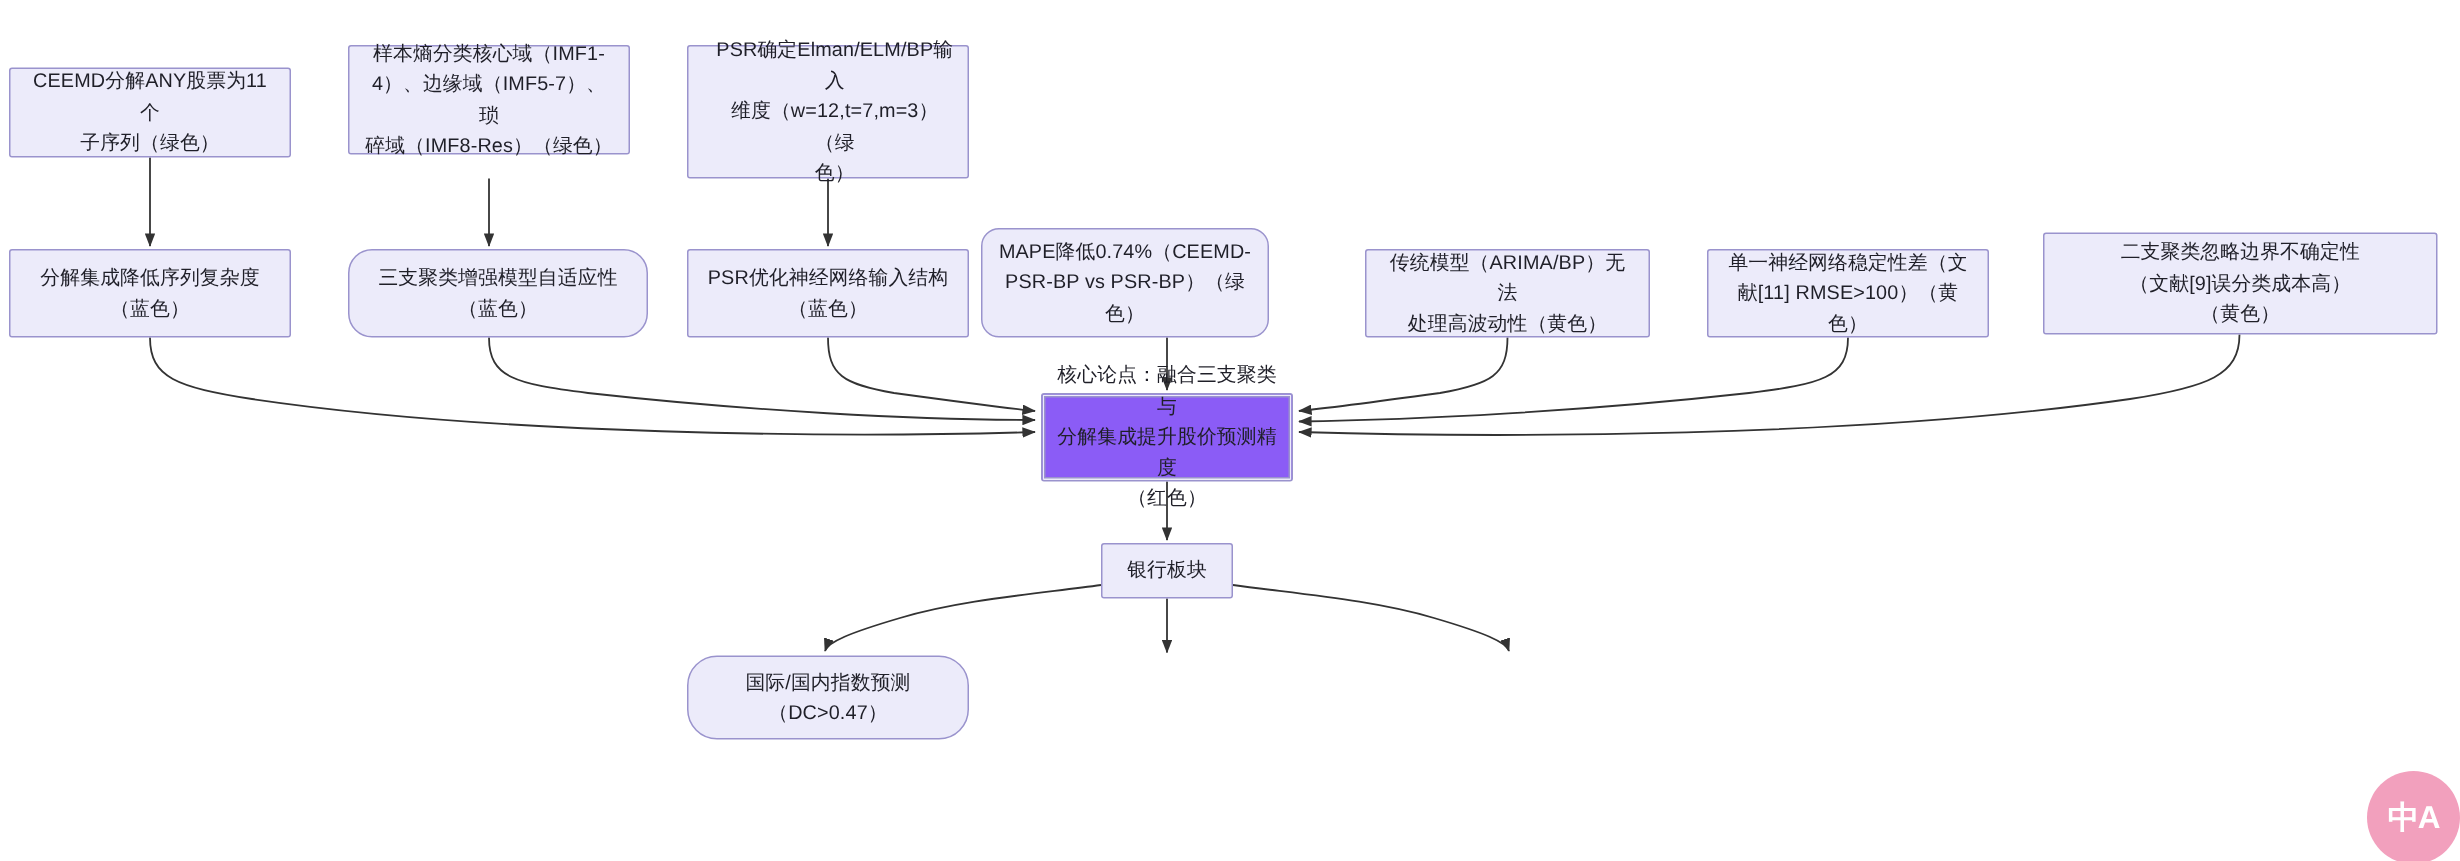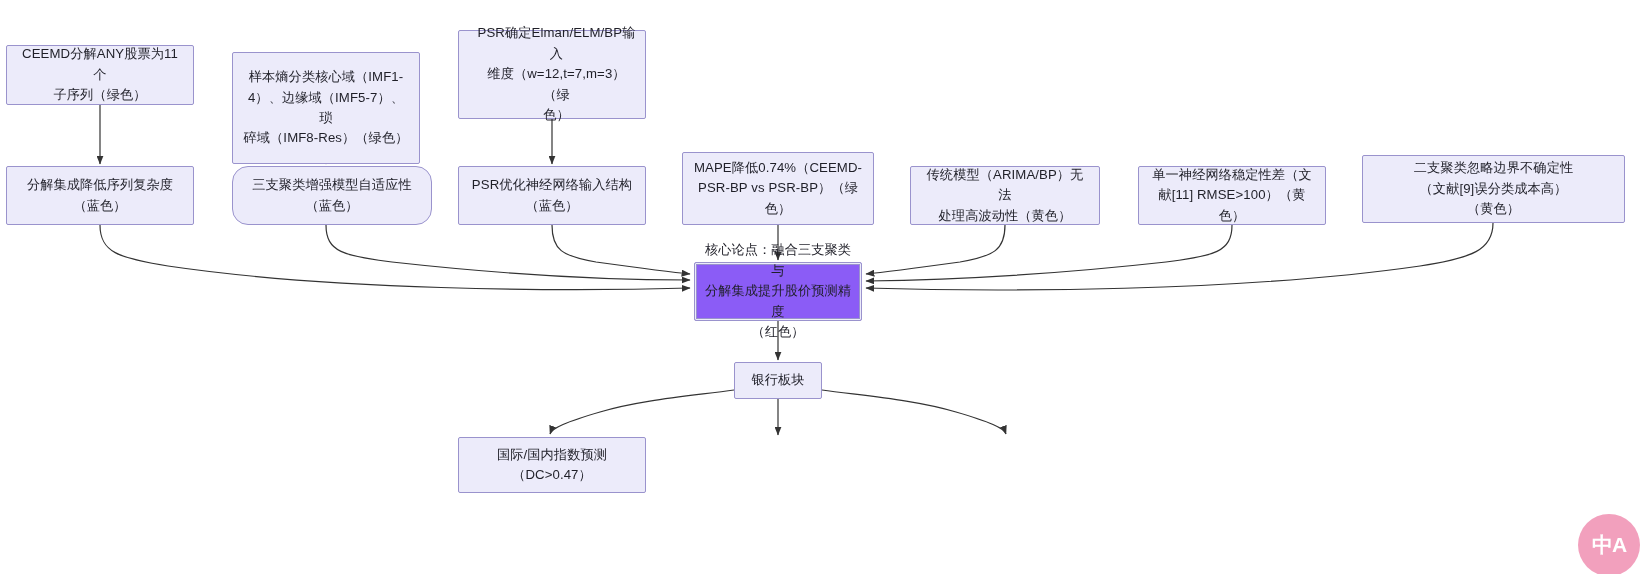--- a/index.html
+++ b/index.html
@@ -101,21 +101,21 @@
       <path d="M 778 399 L 778 435"></path>
       <path d="M 822 390 C 866 396, 916 400, 956 412 C 990 422, 1004 428, 1006 434"></path>
     </g>
   </svg>
 
   <div class="node" style="left:6px; top:45px; width:188px; height:60px;">
     <span class="node-label">CEEMD分解ANY股票为11个
 子序列（绿色）</span>
   </div>
 
-  <div class="node" style="left:232px; top:30px; width:188px; height:112px;margin-top:22px;">
+  <div class="node" style="left:232px; top:30px; width:188px; height:73px;">
     <span class="node-label">样本熵分类核心域（IMF1-
 4）、边缘域（IMF5-7）、琐
 碎域（IMF8-Res）（绿色）</span>
   </div>
 
   <div class="node" style="left:458px; top:30px; width:188px; height:89px;padding-left:18px;">
     <span class="node-label">PSR确定Elman/ELM/BP输入
 维度（w=12,t=7,m=3）（绿
 色）</span>
   </div>
@@ -128,21 +128,21 @@
   <div class="node" style="left:232px; top:166px; width:200px; height:59px;border-radius:16px;">
     <span class="node-label">三支聚类增强模型自适应性
 （蓝色）</span>
   </div>
 
   <div class="node" style="left:458px; top:166px; width:188px; height:59px;">
     <span class="node-label">PSR优化神经网络输入结构
 （蓝色）</span>
   </div>
 
-  <div class="node" style="left:682px; top:152px; width:192px; height:73px;">
+  <div class="node" style="left:654px; top:152px; width:192px; height:73px;border-radius:12px;">
     <span class="node-label">MAPE降低0.74%（CEEMD-
 PSR-BP vs PSR-BP）（绿
 色）</span>
   </div>
 
   <div class="node" style="left:910px; top:166px; width:190px; height:59px;">
     <span class="node-label">传统模型（ARIMA/BP）无法
 处理高波动性（黄色）</span>
   </div>
 
@@ -160,21 +160,21 @@
   <div class="node core" style="left:694px; top:262px; width:168px; height:59px;">
     <span class="node-label">核心论点：融合三支聚类与
 分解集成提升股价预测精度
 （红色）</span>
   </div>
 
   <div class="node" style="left:734px; top:362px; width:88px; height:37px;">
     <span class="node-label">银行板块</span>
   </div>
 
-  <div class="node" style="left:458px; top:437px; width:188px; height:56px;">
+  <div class="node" style="left:458px; top:437px; width:188px; height:56px;border-radius:20px;">
     <span class="node-label">国际/国内指数预测
 （DC&gt;0.47）</span>
   </div>
 
 
 
   <div class="watermark" style="left:1578px; top:514px;">
     <span>中A</span>
   </div>
 

